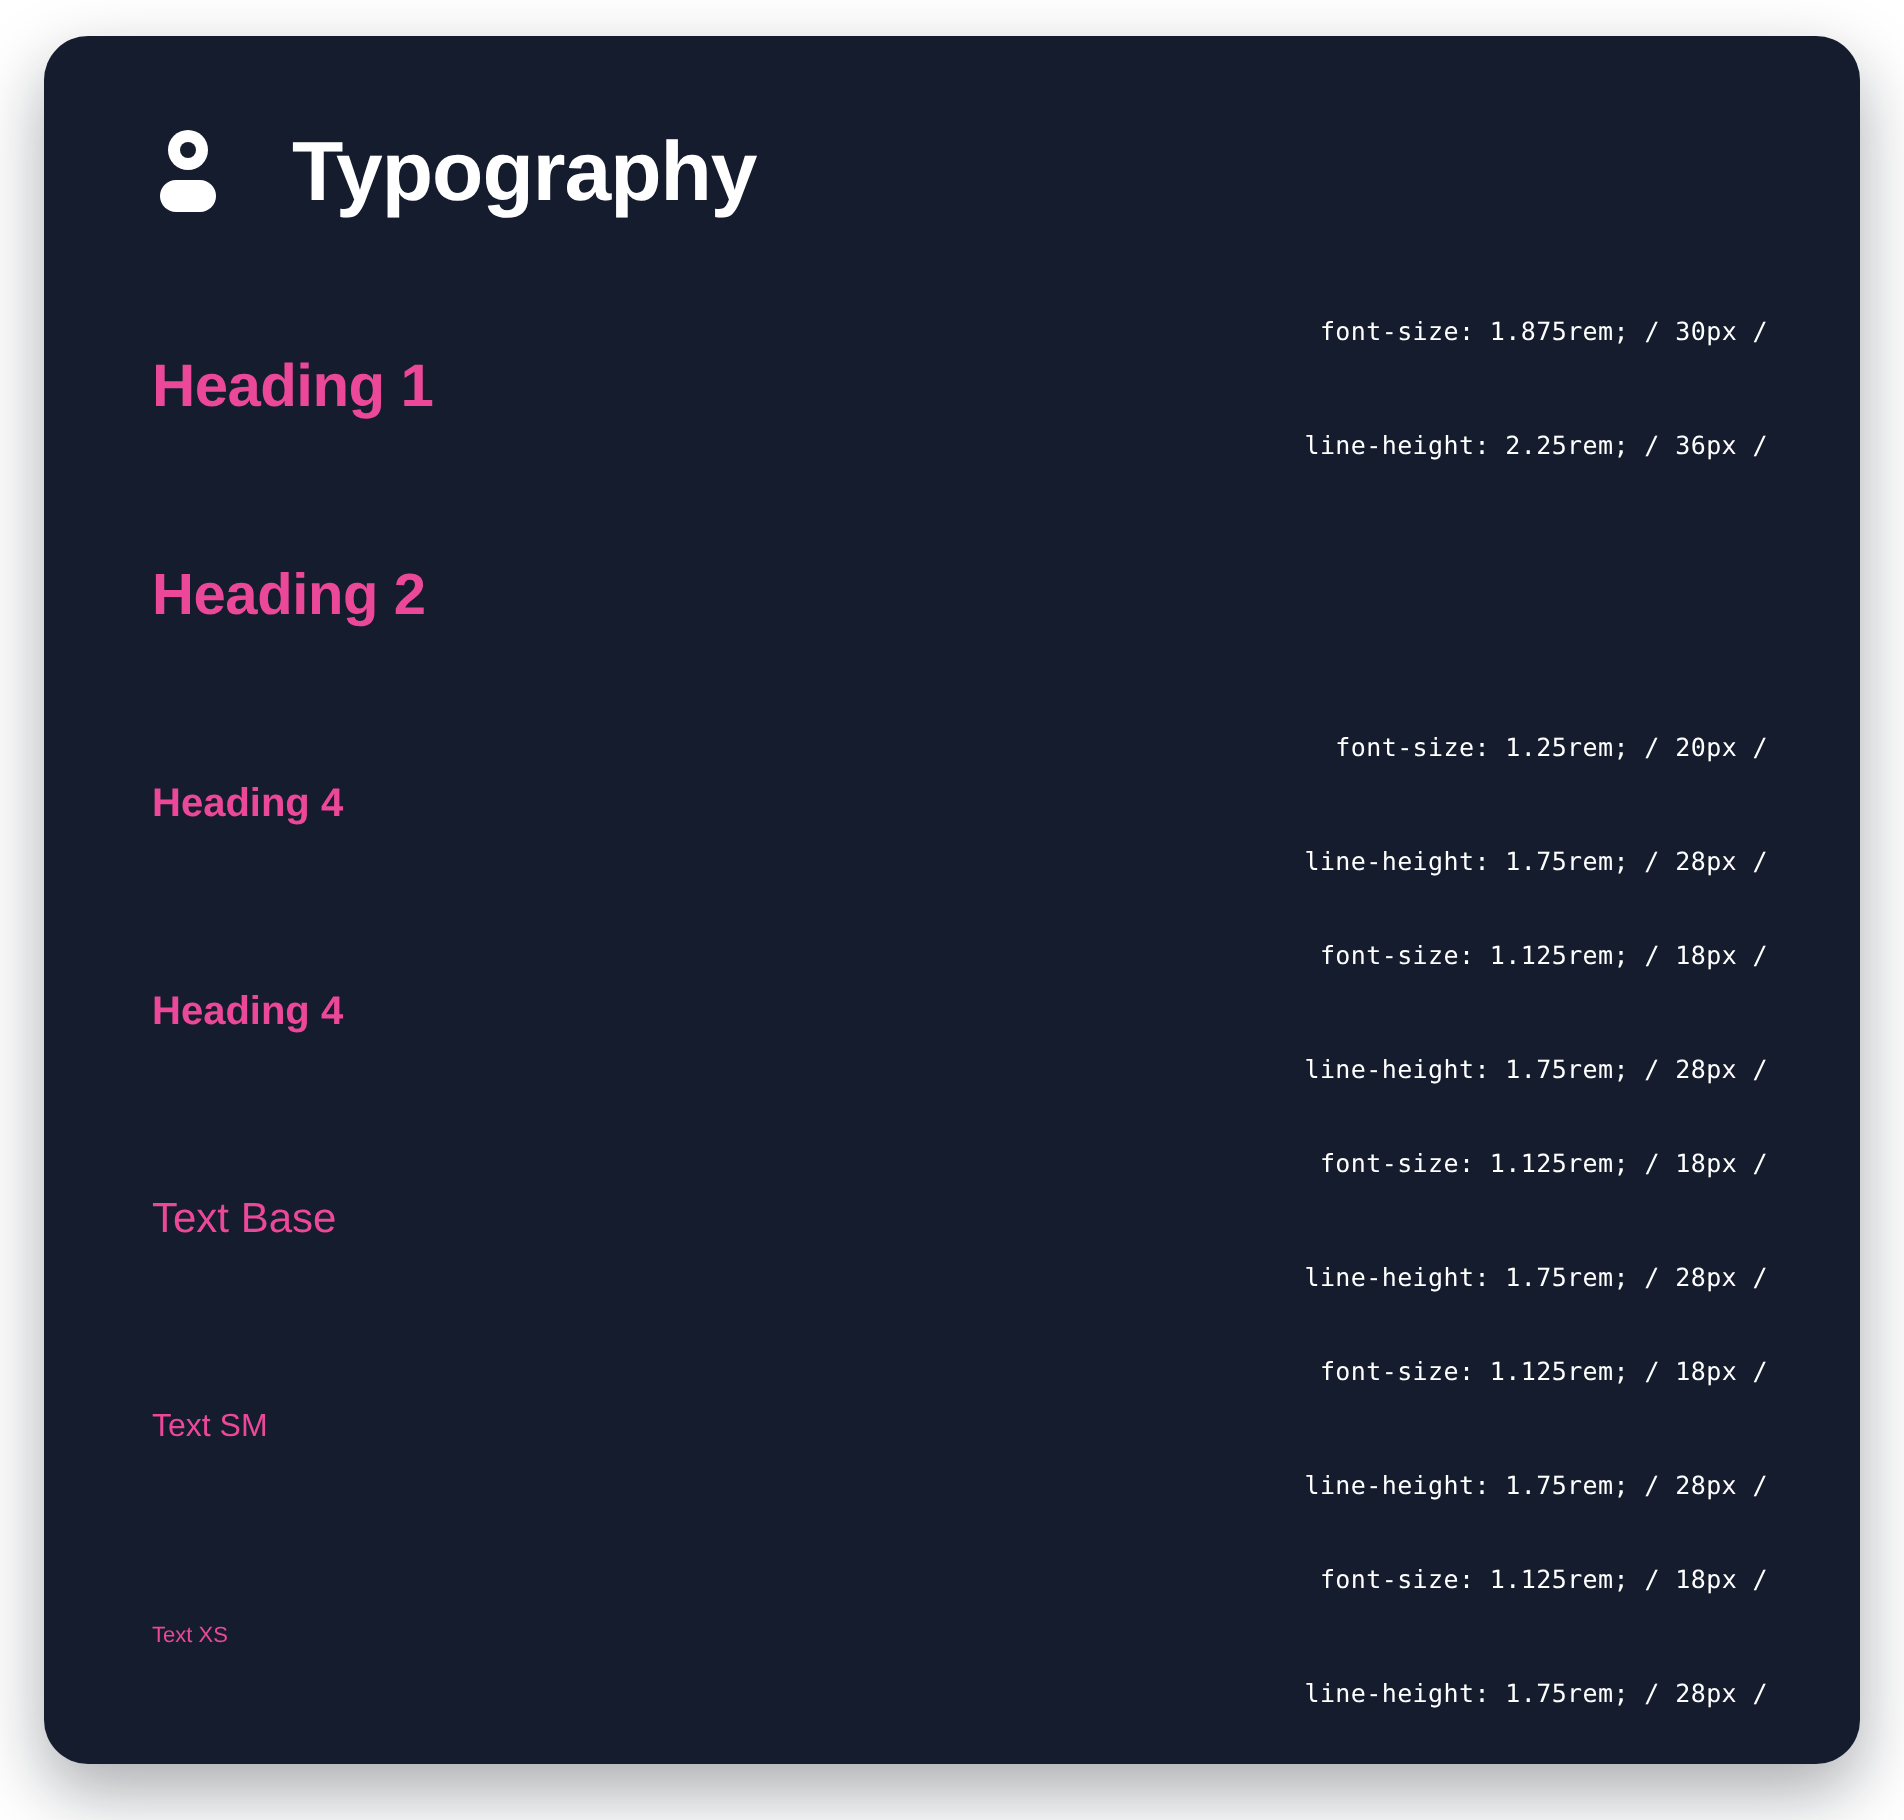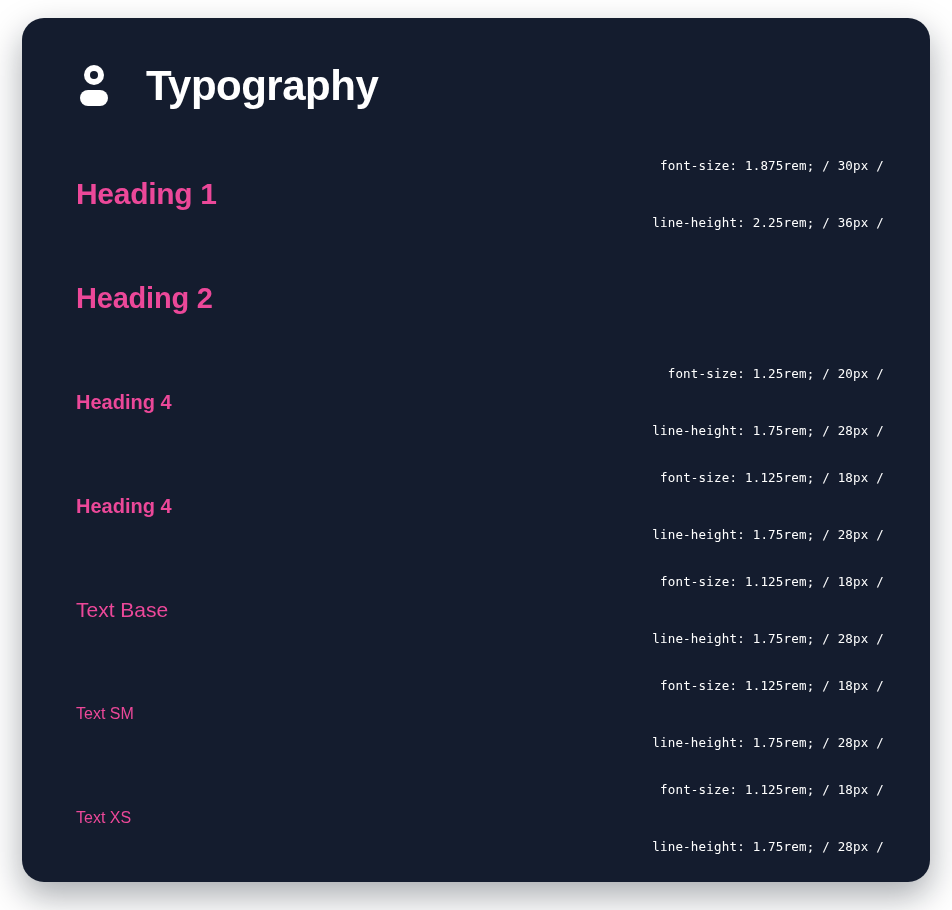--- a/index.html
+++ b/index.html
@@ -83,21 +83,21 @@
   }
   .specs .spec-line { display: block; }
 
   
   .s-h1 { font-size: 30px; line-height: 36px; font-weight: 700; letter-spacing: -0.3px; }
   .s-h2 { font-size: 29px; line-height: 32px; font-weight: 700; letter-spacing: -0.2px; }
   .s-h3 { font-size: 20px; line-height: 28px; font-weight: 700; }
   .s-h4 { font-size: 20px; line-height: 28px; font-weight: 700; }
   .s-base { font-size: 21px; line-height: 28px; font-weight: 400; }
   .s-sm  { font-size: 16px; line-height: 28px; font-weight: 400; }
-  .s-xs  { font-size: 16px; line-height: 28px; font-weight: 400; text-align: center; }
+  .s-xs  { font-size: 11px; line-height: 28px; font-weight: 400; text-align: center; }
 </style>
 </head>
 <body>
 
 <div class="page">
   <div class="card">
 
     <div class="title-row">
       <svg class="title-icon" viewBox="0 0 36 42" aria-hidden="true">
         <circle cx="18" cy="11" r="10" fill="#ffffff"></circle>

